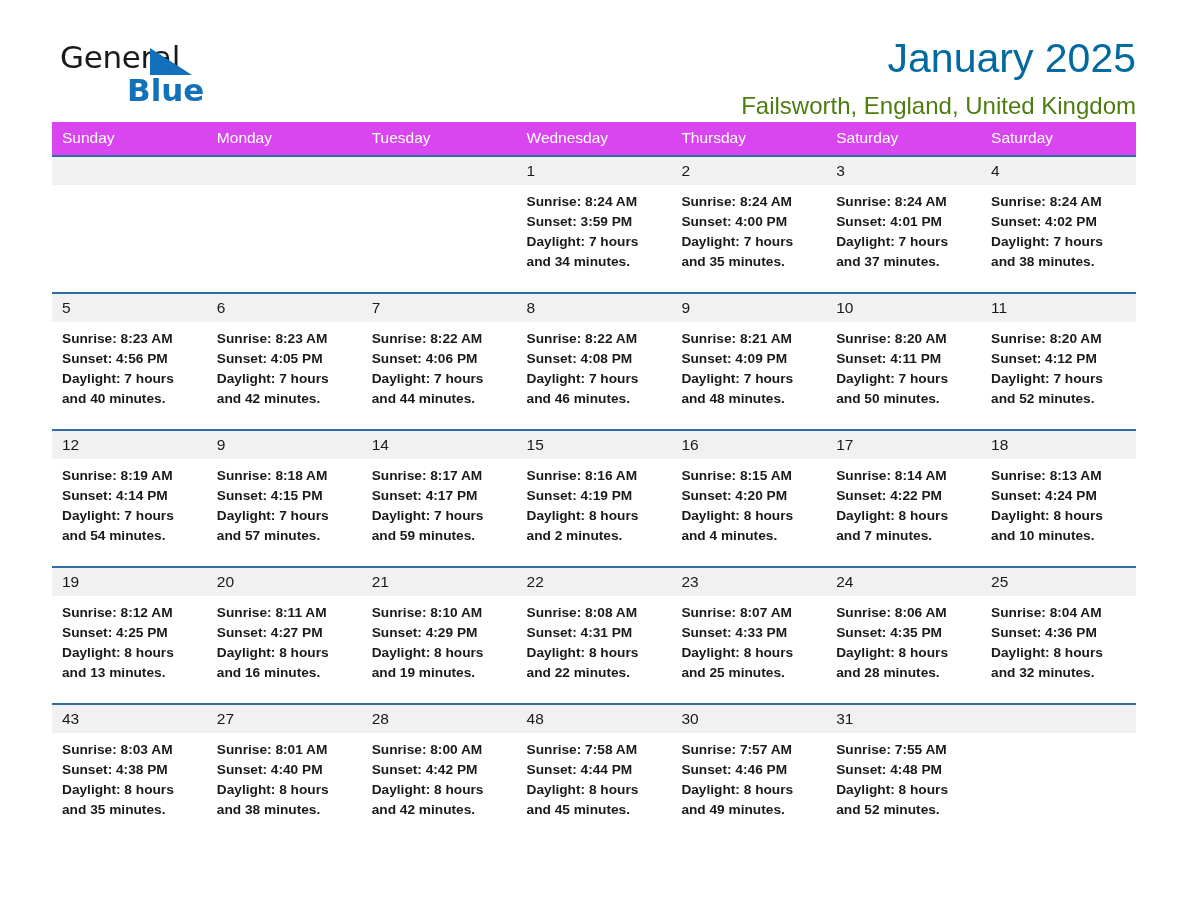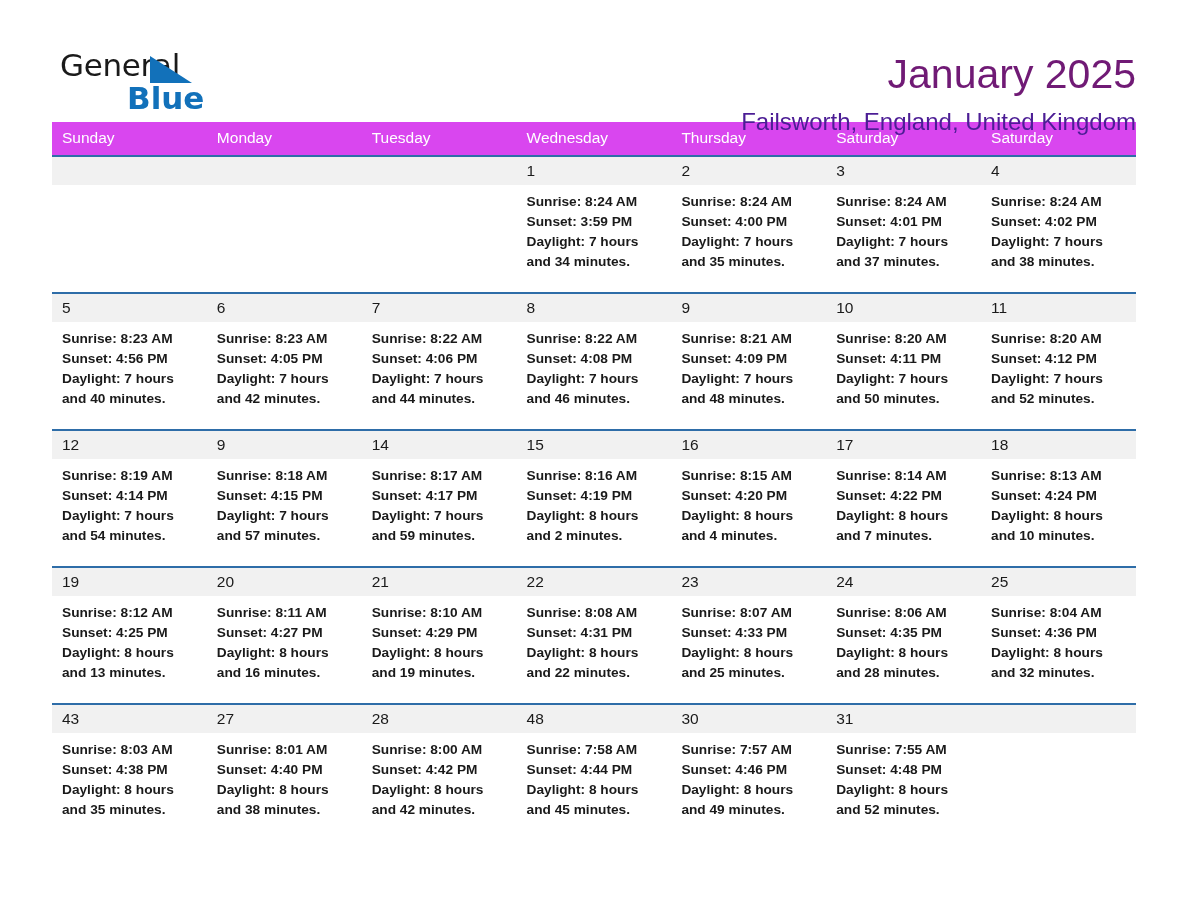--- a/index.html
+++ b/index.html
@@ -19,21 +19,21 @@
     position: relative;
     width: 1188px;
     height: 918px;
     box-sizing: border-box;
     padding: 0 52px;
   }
 
   
   .header {
     display: flex;
-    align-items: flex-start;
+    align-items: center;
     justify-content: space-between;
     padding-top: 48px;
     height: 104px;
     box-sizing: border-box;
   }
   .brand {
     position: relative;
     width: 150px;
     height: 72px;
     flex: none;
@@ -68,28 +68,28 @@
     font-weight: 700;
     line-height: 34px;
   }
   .titles {
     text-align: right;
     padding-top: 2px;
   }
   .month-title {
     font-size: 41px;
     font-weight: 400;
-    color: #701a75;
+    color: #0369a1;
     line-height: 48px;
     white-space: nowrap;
   }
   .location-title {
     font-size: 24px;
     font-weight: 400;
-    color: #4c1d95;
+    color: #4d7c0f;
     line-height: 30px;
     margin-top: 9px;
     white-space: nowrap;
   }
 
   
   .calendar {
     margin-top: 18px;
     width: 1084px;
     border-collapse: collapse;

